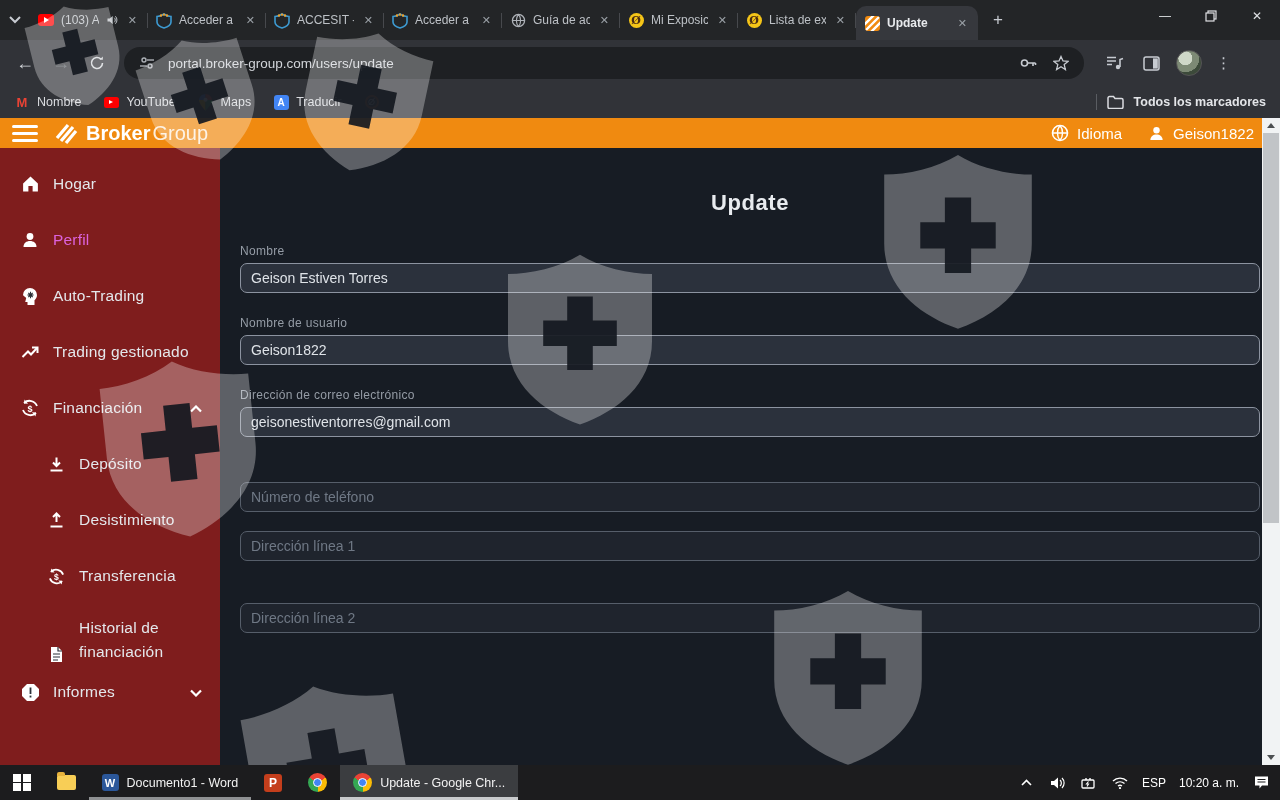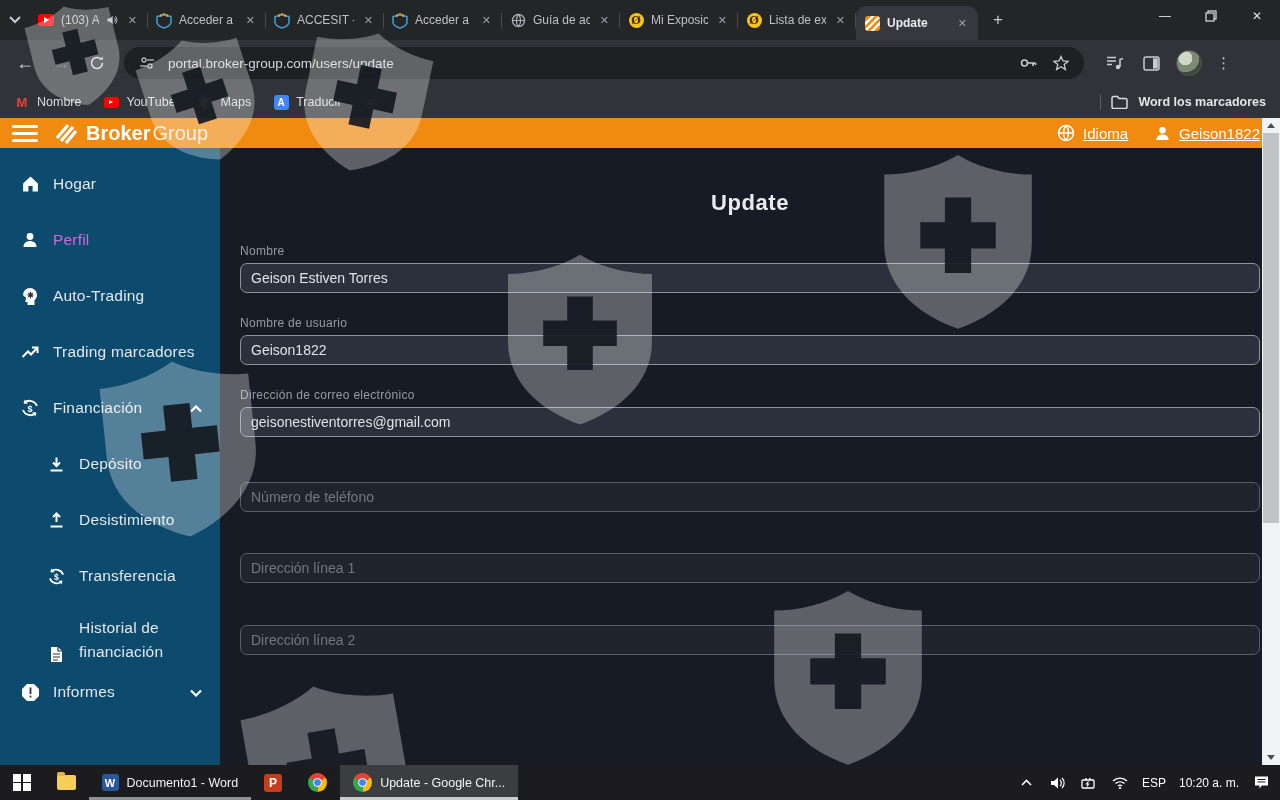--- a/index.html
+++ b/index.html
@@ -59,26 +59,26 @@
   .bm-divider { width:1px; height:16px; background:#5a5d62; }
 
   
   .site-header { position:absolute; left:0; top:118px; width:1280px; height:30px; background:#f08a10;
     display:flex; align-items:center; padding:0 12px; color:#fff; }
   .hamburger { width:26px; display:flex; flex-direction:column; gap:4px; margin-right:16px; }
   .hamburger span { display:block; height:3px; background:#fff; border-radius:2px; }
   .brand { display:flex; align-items:center; gap:8px; font-size:20px; }
   .brand-bold { font-weight:bold; color:#fff; }
   .brand-light { font-weight:normal; color:#ffffffd9; margin-left:-6px; }
-  .hdr-right { margin-left:auto; display:flex; align-items:center; gap:26px; font-size:15px; margin-right:8px;text-decoration:underline; }
+  .hdr-right { margin-left:auto; display:flex; align-items:center; gap:26px; font-size:15px; margin-right:14px; }
   .hdr-item { display:flex; align-items:center; gap:8px; }
 
   
   .content { position:absolute; left:0; top:148px; width:1280px; height:617px; display:flex; }
-  .sidebar { width:220px; height:100%; background:#0c4a6e; padding-top:8px; flex:none; }
+  .sidebar { width:220px; height:100%; background:#7f1d1d; padding-top:8px; flex:none; }
   .side-item { display:flex; align-items:center; gap:13px; height:56px; padding:0 18px 0 20px;
     color:#e4e7eb; font-size:15.5px; letter-spacing:.2px; }
   .side-item.sub { padding-left:46px; }
   .side-item .lbl { flex:1; }
   .side-item.active .lbl { color:#dc62dc; }
   .side-item.twoline { height:60px;align-items:flex-end; }
   .side-item.twoline .lbl { line-height:1.55; max-width:130px; }
   .sicon { width:20px; height:20px; flex:none; display:flex; align-items:center; justify-content:center; }
   .chev { flex:none; }
 
@@ -89,21 +89,21 @@
   .field-input { width:100%; height:30px; border-radius:7px; padding:8px 10px; font-size:14px;
     font-family:"Liberation Sans", sans-serif; outline:none; }
   .field-input.filled { background:#2b313c; border:1px solid #8c93a0; color:#dfe3e8; }
   .field-input.empty { background:#1f242d; border:1px solid #565e6a; color:#dfe3e8; }
   .field-input::placeholder { color:#6f7885; opacity:1; }
   .frow.r1 { margin-top:0; }
   .frow.r2 { margin-top:42px; }
   .frow.r3 { margin-top:23px; }
   .frow.r4 { margin-top:23px; }
   .frow.r5 { margin-top:45px; }
-  .frow.r6 { margin-top:41px; }
+  .frow.r6 { margin-top:19px; }
   .frow.r7 { margin-top:42px; }
 
   
   .page-scrollbar { position:absolute; right:0; top:118px; width:18px; height:647px; background:#f1f3f4; z-index:6; }
   .sb-btn { width:18px; height:15px; display:flex; align-items:center; justify-content:center; }
   .sb-up { position:absolute; top:0; }
   .sb-down { position:absolute; bottom:0; }
   .tri-up { width:0; height:0; border-left:4px solid transparent; border-right:4px solid transparent; border-bottom:5px solid #4c4f52; }
   .tri-down { width:0; height:0; border-left:4px solid transparent; border-right:4px solid transparent; border-top:5px solid #4c4f52; }
   .sb-thumb { position:absolute; top:15px; left:1px; width:16px; height:390px; background:#c1c4c7; }
@@ -356,21 +356,21 @@
       <span class="bm-ic">
           <span class="circle-bm">Ø</span>
         </span>
       <span></span>
     </span>
     <span class="bm-right">
       <span class="bm-divider"></span>
       <svg width="17" height="14" viewBox="0 0 17 14">
           <path d="M1 3 a1.5 1.5 0 0 1 1.5 -1.5 h4 l1.5 2 h6.5 a1.5 1.5 0 0 1 1.5 1.5 v7 a1.5 1.5 0 0 1 -1.5 1.5 h-12 a1.5 1.5 0 0 1 -1.5 -1.5 Z" fill="none" stroke="#dadce0" stroke-width="1.5"></path>
         </svg>
-      <span>Word los marcadores</span>
+      <span>Todos los marcadores</span>
     </span>
   </div>
 
   <div class="site-header">
     <div class="hamburger">
         <span></span>
         <span></span>
         <span></span>
       </div>
     <div class="brand">
@@ -428,21 +428,21 @@
         </span>
         <span class="lbl">Auto-Trading</span>
       </div>
       <div class="side-item">
         <span class="sicon">
             <svg width="19" height="16" viewBox="0 0 19 16">
               <path d="M1.5 13 L7 7.5 L10 10.5 L16 4" stroke="#fff" stroke-width="2" fill="none"></path>
               <path d="M16.5 9 V3.5 H11" stroke="#fff" stroke-width="2" fill="none"></path>
             </svg>
           </span>
-        <span class="lbl">Trading marcadores</span>
+        <span class="lbl">Trading gestionado</span>
       </div>
       <div class="side-item">
         <span class="sicon">
           <svg width="20" height="20" viewBox="0 0 20 20">
               <path d="M4 5 a8 8 0 0 1 13 3" stroke="#fff" stroke-width="1.8" fill="none"></path>
               <path d="M16 15 a8 8 0 0 1 -13 -3" stroke="#fff" stroke-width="1.8" fill="none"></path>
               <path d="M4.5 1.5 L4 5.5 L8 5.8 Z M15.5 18.5 L16 14.5 L12 14.2 Z" fill="#fff"></path>
               <text x="10" y="13.5" font-size="9" font-weight="bold" fill="#fff" text-anchor="middle" font-family="Liberation Sans, sans-serif">$</text>
             </svg>
         </span>

